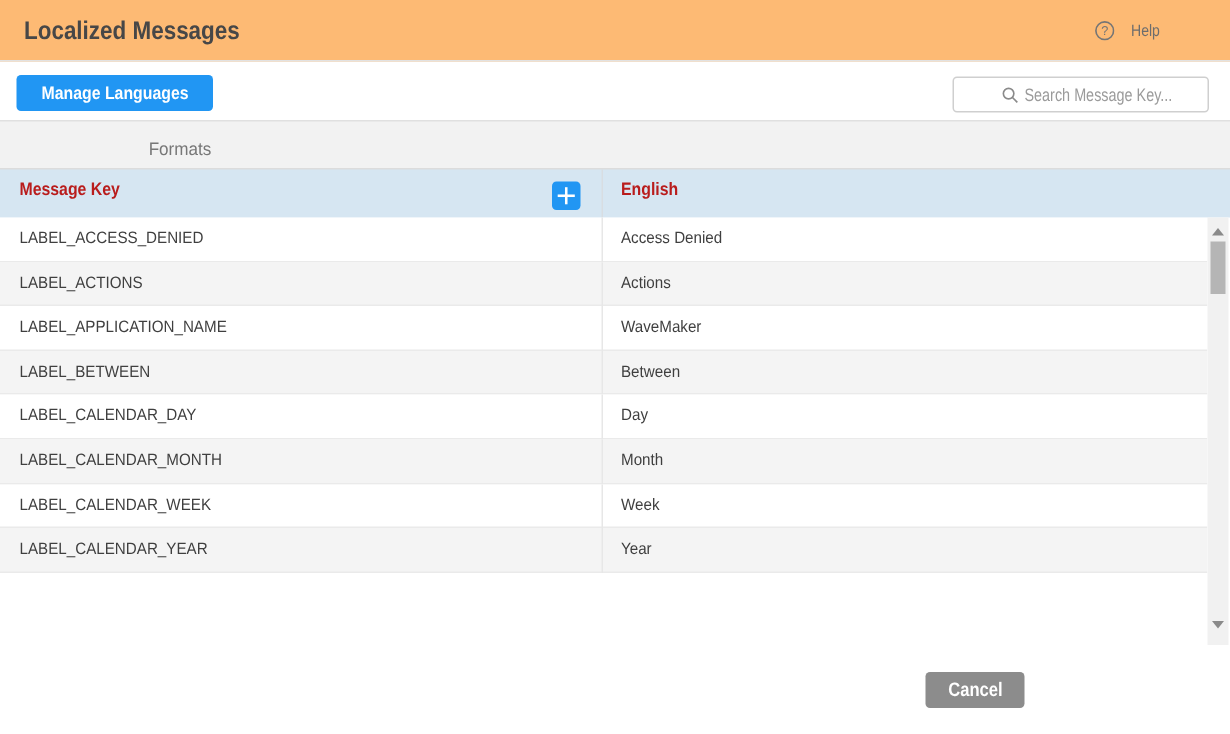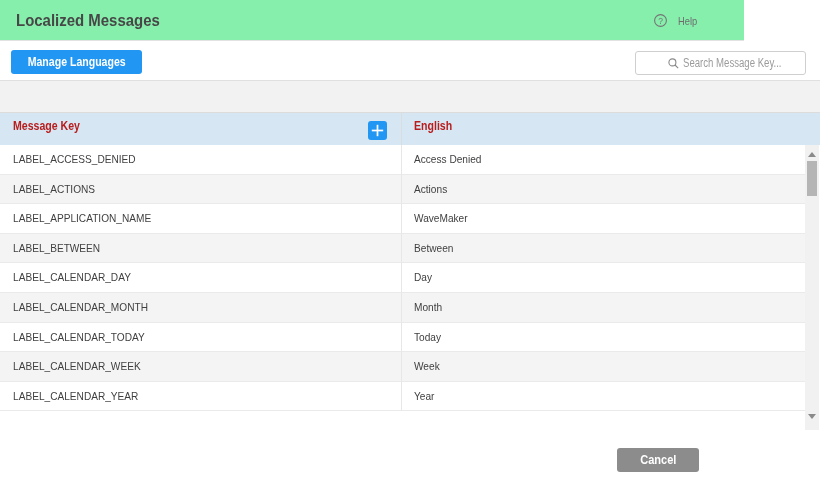--- a/index.html
+++ b/index.html
@@ -1,20 +1,20 @@
 <!DOCTYPE html>
 <html><head>
 <meta charset="utf-8">
 <style>
 * { margin:0; padding:0; box-sizing:border-box; }
 html,body { width:820px; height:489px; overflow:hidden; background:#fff;
   font-family:"Liberation Sans", sans-serif; }
 .sx { display:inline-block; transform:scaleX(0.92); transform-origin:0 50%; }
-.titlebar { position:absolute; left:0; top:0; width:744px; height:41px;
-  background:#86efac; border-bottom:1px solid #e2e2e2; }
+.titlebar { position:absolute; left:0; top:0; width:820px; height:41px;
+  background:#fdba74; border-bottom:1px solid #e2e2e2; }
 .titlebar h1 { font-size:17px; font-weight:700; color:#474747;
   line-height:41px; padding-left:16px; }
 .titlebar h1 span { display:inline-block; transform:scaleX(0.88); transform-origin:0 50%; }
 .help { position:absolute; right:43px; top:0; height:41px; display:flex;
   align-items:center; color:#6d6d6d; font-size:11px; }
 .help svg { margin-right:11px; }
 .help .t { display:inline-block; transform:scaleX(0.85); transform-origin:0 50%; }
 .toolbar { position:absolute; left:0; top:42px; width:820px; height:38px; background:#fff; }
 .btn-manage { position:absolute; left:11px; top:8px; width:131px; height:24px;
   background:#2196f3; color:#fff; border:none; border-radius:3px;
@@ -57,21 +57,21 @@
   border-bottom:5px solid #8a8a8a; }
 .sbar .dn { position:absolute; left:3px; bottom:11px; width:0; height:0;
   border-left:4px solid transparent; border-right:4px solid transparent;
   border-top:5px solid #8a8a8a; }
 .sbar .thumb { position:absolute; left:2px; top:16px; width:10px; height:35px; background:#b5b5b5; }
 .footer { position:absolute; left:0; top:430.5px; width:820px; height:58.5px; background:#fff; }
 .fbtn { position:absolute; top:17px; height:24px; border:none; border-radius:3px;
   color:#fff; font-size:13px; font-weight:700; font-family:"Liberation Sans", sans-serif;
   text-align:center; line-height:24px; }
 .fbtn span { display:inline-block; transform:scaleX(0.85); transform-origin:50% 50%; }
-.btn-cancel { left:617px; width:82px; background:#8c8c8c; }
+.btn-cancel { left:617px; width:66px; background:#8c8c8c; }
 .btn-save { left:715px; width:88px; background:#2196f3; }
 </style>
 </head>
 <body>
 <div class="titlebar">
   <h1><span>Localized Messages</span></h1>
   <div class="help">
     <svg width="13" height="13" viewBox="0 0 13 13">
         <circle cx="6.5" cy="6.5" r="5.9" fill="none" stroke="#757575" stroke-width="1.1"></circle>
         <text x="6.5" y="9.6" text-anchor="middle" font-size="8.5" fill="#757575" font-family="Liberation Sans">?</text>
@@ -83,20 +83,21 @@
   <button class="btn-manage"><span>Manage Languages</span></button>
   <div class="search">
     <svg width="11" height="11" viewBox="0 0 11 11">
         <circle cx="4.4" cy="4.4" r="3.5" fill="none" stroke="#8a8a8a" stroke-width="1.1"></circle>
         <line x1="7" y1="7" x2="10.2" y2="10.2" stroke="#8a8a8a" stroke-width="1.1"></line>
       </svg>
     <span>Search Message Key...</span>
   </div>
 </div>
 <div class="tabbar">
+  <div class="tab formats"><span>Formats</span></div>
 </div>
 <div class="thead">
   <span class="k">Message Key</span>
   <div class="addbtn">
       <svg width="19" height="19" viewBox="0 0 19 19">
         <rect x="3.8" y="8.65" width="11.4" height="1.7" fill="#fff"></rect>
         <rect x="8.65" y="3.8" width="1.7" height="11.4" fill="#fff"></rect>
       </svg>
     </div>
   <div class="div"></div>
@@ -127,25 +128,20 @@
       <span class="k sx">LABEL_CALENDAR_DAY</span>
       <div class="div"></div>
       <span class="v sx">Day</span>
     </div>
   <div class="row">
       <span class="k sx">LABEL_CALENDAR_MONTH</span>
       <div class="div"></div>
       <span class="v sx">Month</span>
     </div>
   <div class="row">
-      <span class="k sx">LABEL_CALENDAR_TODAY</span>
-      <div class="div"></div>
-      <span class="v sx">Today</span>
-    </div>
-  <div class="row">
       <span class="k sx">LABEL_CALENDAR_WEEK</span>
       <div class="div"></div>
       <span class="v sx">Week</span>
     </div>
   <div class="row">
       <span class="k sx">LABEL_CALENDAR_YEAR</span>
       <div class="div"></div>
       <span class="v sx">Year</span>
     </div>
 </div>

